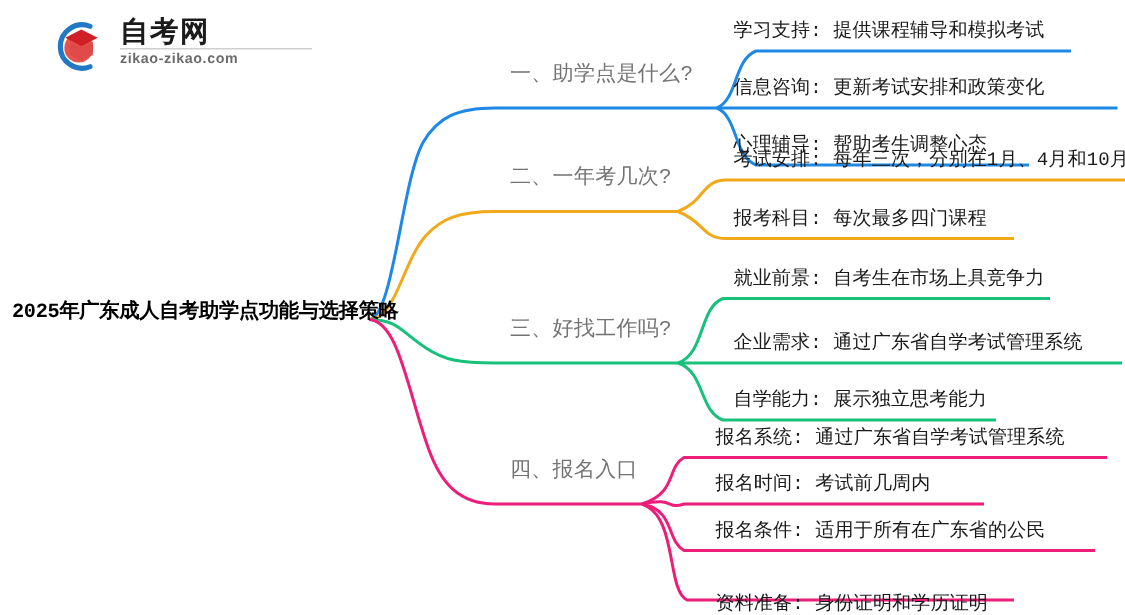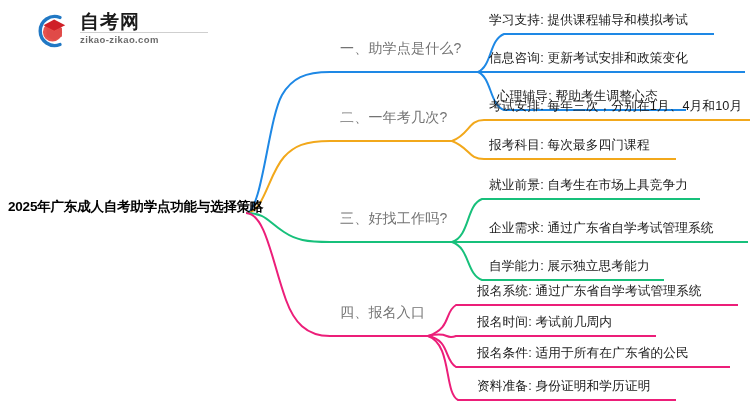--- a/index.html
+++ b/index.html
@@ -30,21 +30,21 @@
   .logo .rule{
     position:absolute;left:50px;top:22px;width:128px;height:1px;
     background:#cfcfcf;
   }
 
   
   .node{
     position:absolute;
     white-space:nowrap;
     color:#1a1a1a;
-    font-family:Liberation Sans, sans-serif;
+    font-family:Liberation Mono, monospace;
   }
   .root-node{
     font-size:13.5px;font-weight:bold;color:#000;
     left:8px;top:198px;letter-spacing:-.2px;
   }
   .branch-node{
     font-size:14px;color:#737373;letter-spacing:.2px;
   }
   .leaf-node{
     font-size:12.7px;color:#1a1a1a;letter-spacing:.1px;
@@ -89,30 +89,30 @@
     <path d="M428,336 C450,331 444,340 456,336 L656,336" fill="none" stroke="#ec1e79" stroke-width="2"></path>
     <path d="M428,336 C450,340 444,360 456,367 L730,367" fill="none" stroke="#ec1e79" stroke-width="2"></path>
     <path d="M428,336 C452,344 444,393 458,400 L676,400" fill="none" stroke="#ec1e79" stroke-width="2"></path>
   </svg>
 
   <div class="node root-node">2025年广东成人自考助学点功能与选择策略</div>
 
   <div class="node branch-node" style="left:340px;top:40px;">一、助学点是什么?</div>
   <div class="node leaf-node" style="left:489px;top:12px;">学习支持: 提供课程辅导和模拟考试</div>
   <div class="node leaf-node" style="left:489px;top:50px;">信息咨询: 更新考试安排和政策变化</div>
-  <div class="node leaf-node" style="left:489px;top:88px;margin-left:8px;">心理辅导: 帮助考生调整心态</div>
+  <div class="node leaf-node" style="left:489px;top:88px;">心理辅导: 帮助考生调整心态</div>
 
   <div class="node branch-node" style="left:340px;top:109px;">二、一年考几次?</div>
   <div class="node leaf-node" style="left:489px;top:98px;">考试安排: 每年三次，分别在1月、4月和10月</div>
   <div class="node leaf-node" style="left:489px;top:137px;">报考科目: 每次最多四门课程</div>
 
   <div class="node branch-node" style="left:340px;top:210px;">三、好找工作吗?</div>
   <div class="node leaf-node" style="left:489px;top:177px;">就业前景: 自考生在市场上具竞争力</div>
   <div class="node leaf-node" style="left:489px;top:220px;">企业需求: 通过广东省自学考试管理系统</div>
   <div class="node leaf-node" style="left:489px;top:258px;">自学能力: 展示独立思考能力</div>
 
   <div class="node branch-node" style="left:340px;top:304px;">四、报名入口</div>
   <div class="node leaf-node" style="left:477px;top:314px;">报名时间: 考试前几周内</div>
   <div class="node leaf-node" style="left:477px;top:283px;">报名系统: 通过广东省自学考试管理系统</div>
   <div class="node leaf-node" style="left:477px;top:345px;">报名条件: 适用于所有在广东省的公民</div>
-  <div class="node leaf-node" style="left:477px;top:378px;">资料准备: 身份证明和学历证明</div>
+  <div class="node leaf-node" style="left:477px;top:394px;">资料准备: 身份证明和学历证明</div>
 
 </div>
 
 </body></html>

